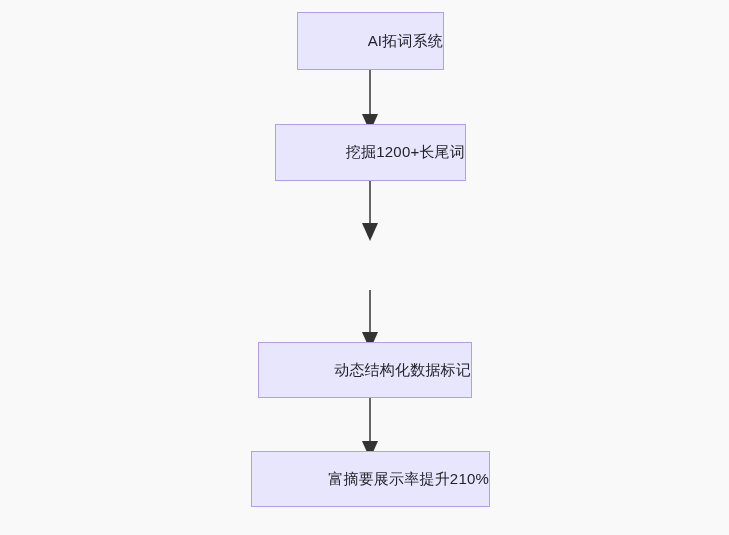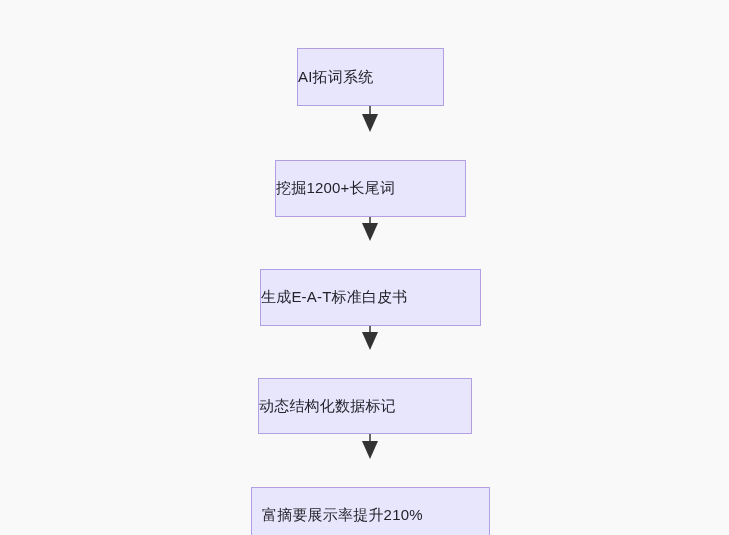--- a/index.html
+++ b/index.html
@@ -28,23 +28,22 @@
     height: 535px;
     pointer-events: none;
   }
   .node {
     position: absolute;
     box-sizing: border-box;
     background: #e8e6fc;
     border: 1.6px solid #b3a0e4;
     display: flex;
     align-items: center;
-    justify-content: flex-start;
+    justify-content: flex-end;
     text-align: center;
-    margin-top: 36px;
   }
   .node-label {
     font-size: 15px;
     line-height: 1.25;
     color: #23222b;
     letter-spacing: 0.2px;
     white-space: nowrap;
     font-weight: 400;
   }
 </style>
@@ -68,23 +67,20 @@
   </svg>
 
   <div class="node" style="left: 297px; top: 12px; width: 147px; height: 58px; background: rgb(232, 230, 252); border-color: rgb(179, 160, 228); color: rgb(35, 34, 43);">
     <span class="node-label">AI拓词系统</span>
   </div>
 
   <div class="node" style="left: 275px; top: 124px; width: 191px; height: 57px; background: rgb(232, 230, 252); border-color: rgb(179, 160, 228); color: rgb(35, 34, 43);">
     <span class="node-label">挖掘1200+长尾词</span>
   </div>
 
-  <div class="node" style="left: 260px; top: 233px; width: 221px; height: 57px; background: rgb(232, 230, 252); border-color: rgb(179, 160, 228); color: rgb(35, 34, 43);">
-    <span class="node-label">生成E-A-T标准白皮书</span>
-  </div>
 
   <div class="node" style="left: 258px; top: 342px; width: 214px; height: 56px; background: rgb(232, 230, 252); border-color: rgb(179, 160, 228); color: rgb(35, 34, 43);">
     <span class="node-label">动态结构化数据标记</span>
   </div>
 
   <div class="node" style="left: 251px; top: 451px; width: 239px; height: 56px; background: rgb(232, 230, 252); border-color: rgb(179, 160, 228); color: rgb(35, 34, 43); padding-left: 10px;">
     <span class="node-label">富摘要展示率提升210%</span>
   </div>
 
 </div>

